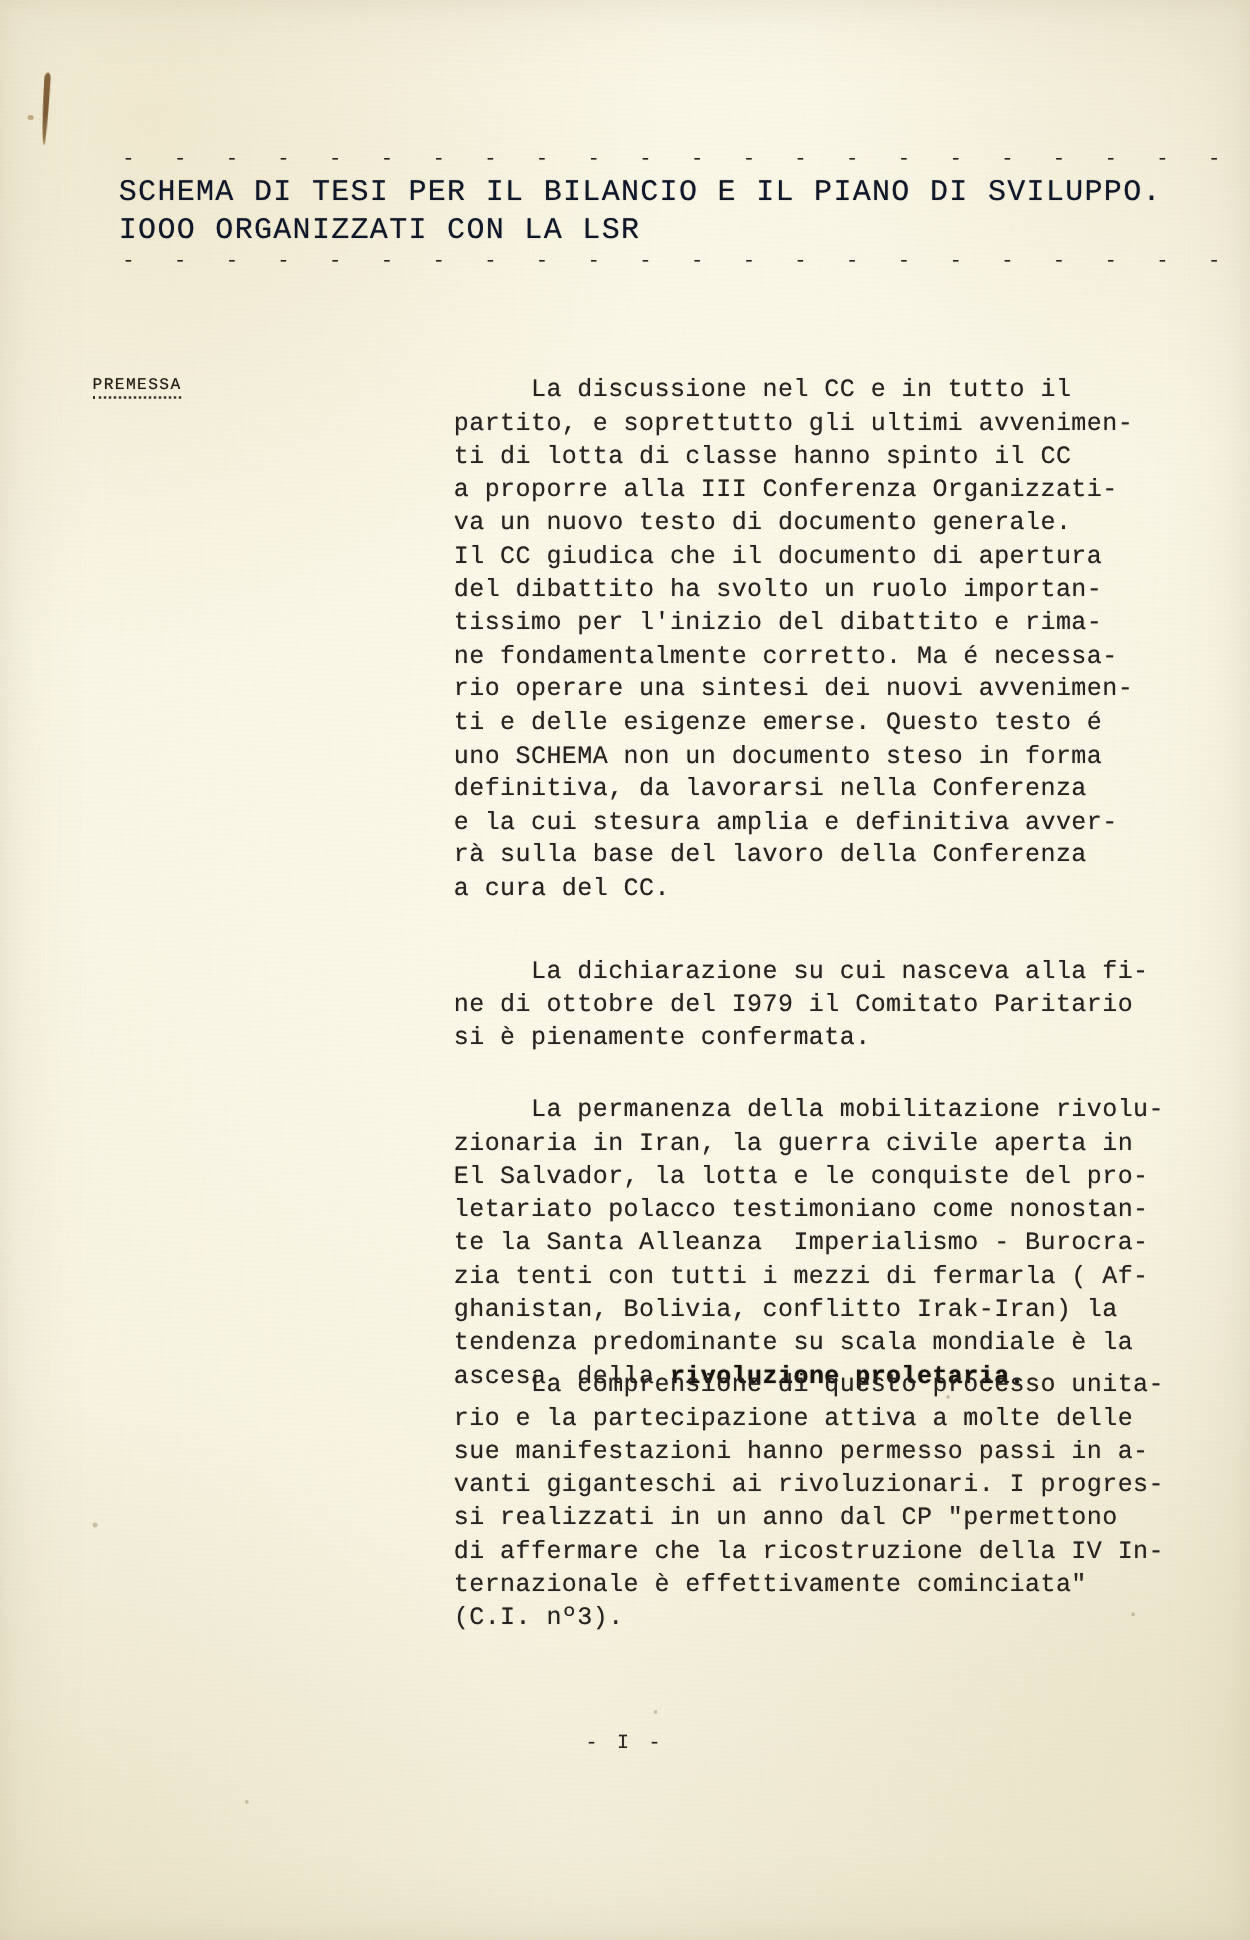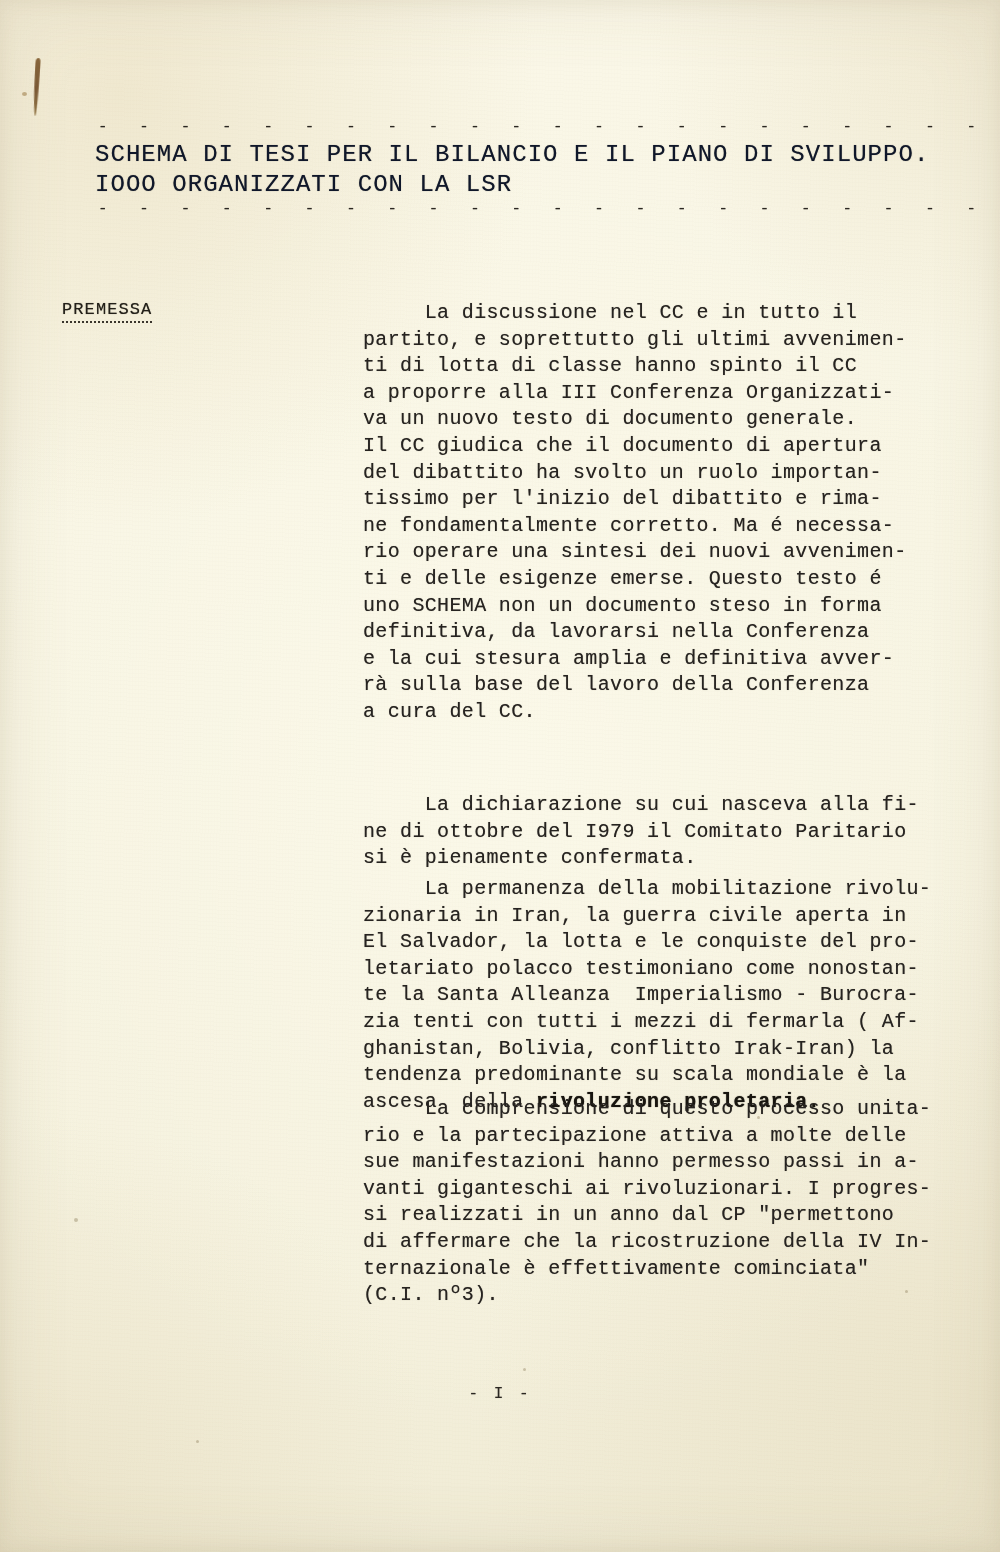--- a/index.html
+++ b/index.html
@@ -135,24 +135,24 @@
     color: #0f172a;
     font-size: 24px;
     line-height: 30px;
     letter-spacing: 1.05px;
     white-space: pre;
     text-shadow: 0 0 .8px rgba(35,32,25,.6);
   }
 
   #premessa {
     position: absolute;
-    left: 62px;
+    left: 74px;
     top: 300px;
     color: #232019;
-    font-size: 17px;
+    font-size: 13px;
     letter-spacing: 1.1px;
     border-bottom: 2px dotted #3a352c;
     padding-bottom: 2px;
     text-shadow: 0 0 .8px rgba(35,32,25,.6);
   }
 
   #section-heading {
     position: absolute;
     left: 363px;
     top: 711px;
@@ -269,21 +269,21 @@
 ne fondamentalmente corretto. Ma é necessa-
 rio operare una sintesi dei nuovi avvenimen-
 ti e delle esigenze emerse. Questo testo é
 uno SCHEMA non un documento steso in forma
 definitiva, da lavorarsi nella Conferenza
 e la cui stesura amplia e definitiva avver-
 rà sulla base del lavoro della Conferenza
 a cura del CC.</div>
 
 
-  <div class="ink para" id="sec1-p1" style="top:792px;font-family:Liberation Mono, monospace;">     La dichiarazione su cui nasceva alla fi-
+  <div class="ink para" id="sec1-p1" style="top:765px;font-family:Liberation Mono, monospace;">     La dichiarazione su cui nasceva alla fi-
 ne di ottobre del I979 il Comitato Paritario
 si è pienamente confermata.</div>
 
   <div class="ink para" id="sec1-p2" style="top:876px;">     La permanenza della mobilitazione rivolu-
 zionaria in Iran, la guerra civile aperta in
 El Salvador, la lotta e le conquiste del pro-
 letariato polacco testimoniano come nonostan-
 te la Santa Alleanza  Imperialismo - Burocra-
 zia tenti con tutti i mezzi di fermarla ( Af-
 ghanistan, Bolivia, conflitto Irak-Iran) la

